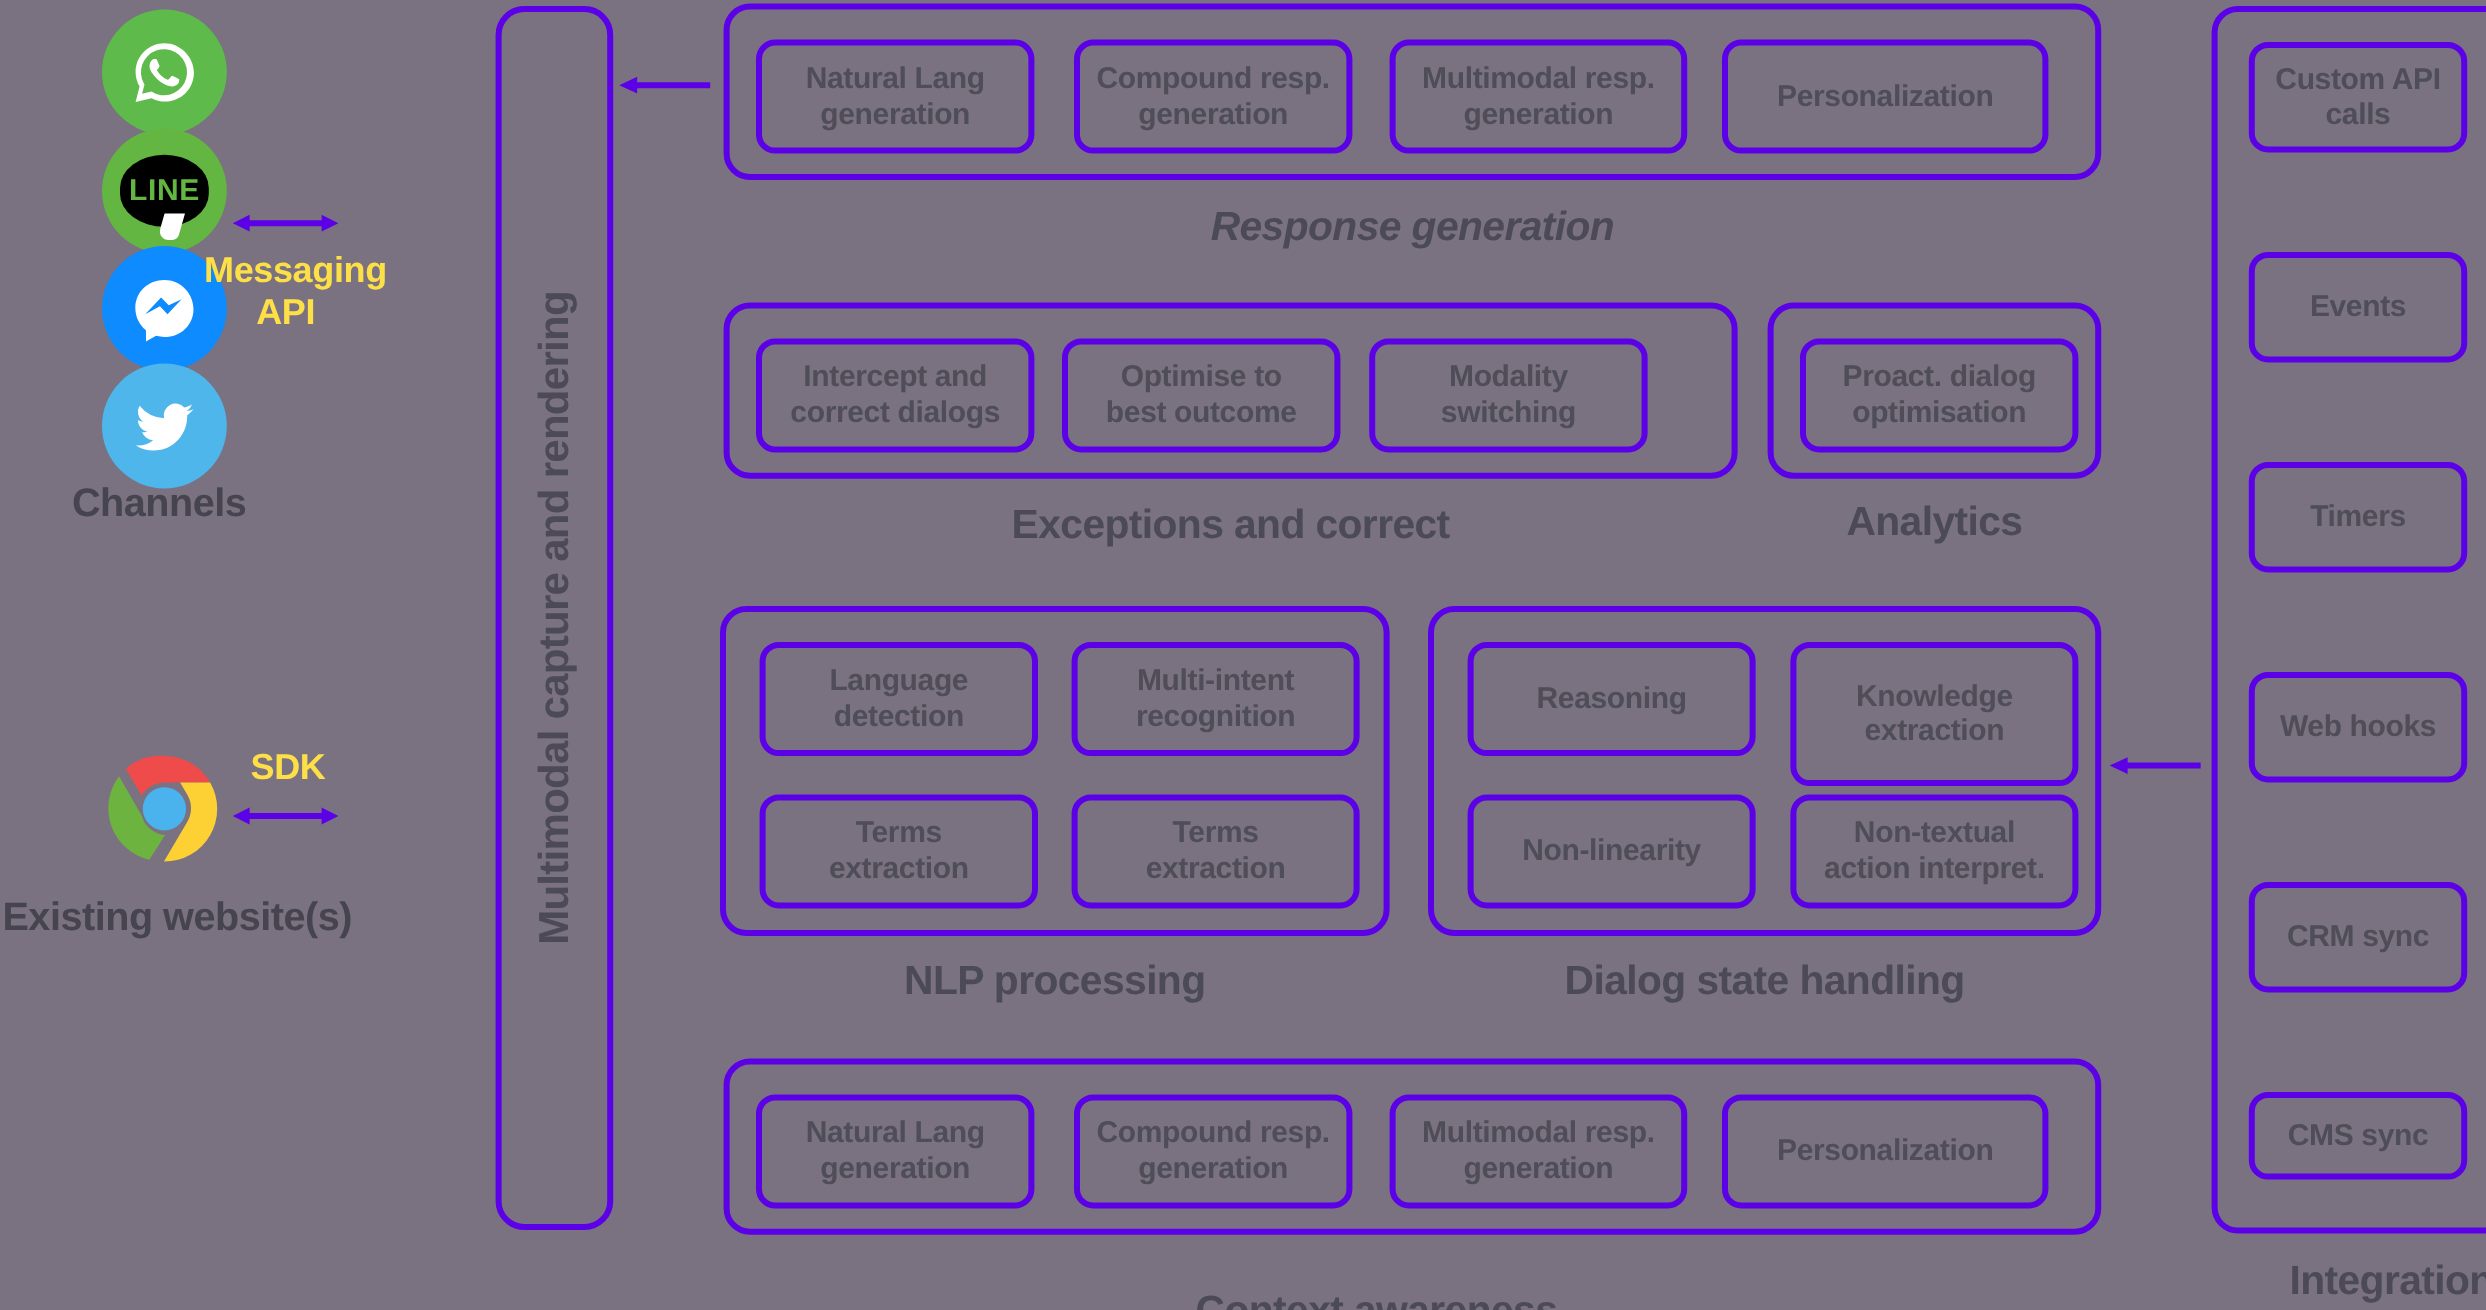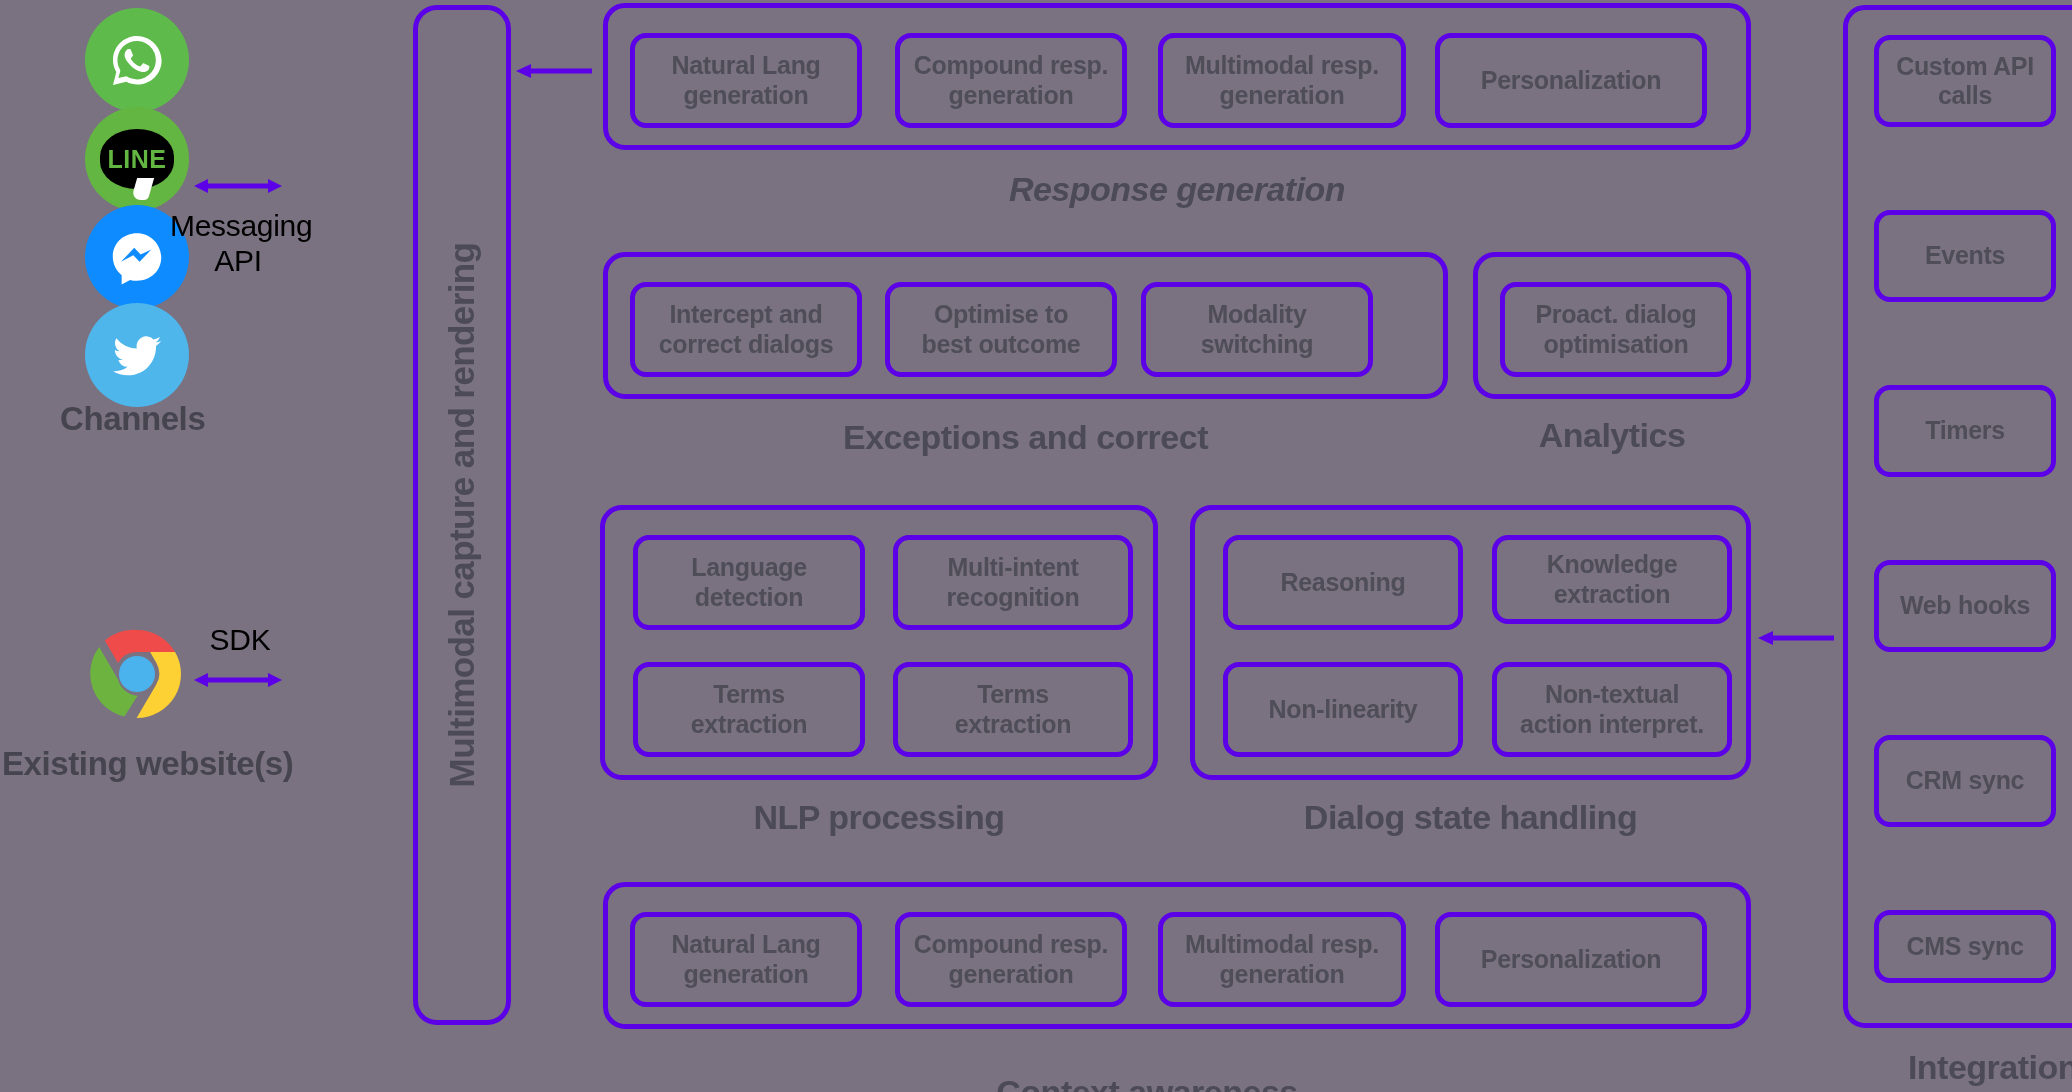--- a/index.html
+++ b/index.html
@@ -97,22 +97,22 @@
   .left-caption {
     position: absolute;
     color: #45444f;
     font-weight: bold;
     font-size: 33px;
     letter-spacing: -0.4px;
     white-space: nowrap;
   }
   .conn-label {
     position: absolute;
-    color: #000000;
-    font-weight: normal;
+    color: #fde047;
+    font-weight: bold;
     font-size: 30px;
     letter-spacing: -0.3px;
     text-align: center;
     line-height: 1.18;
   }
 
   
   .arrow { position: absolute; }
 
   
@@ -292,21 +292,21 @@
         <span>extraction</span>
       </span>
     </div>
   </div>
   <div class="group-label" style="left:600px; top:798px; width:558px;">NLP processing</div>
 
   <div class="group-box" style="left:1190px; top:505px; width:561px; height:275px;padding-left:14px;">
     <div class="card" style="left:28px; top:25px; width:240px; height:95px;">
       <span>Reasoning</span>
     </div>
-    <div class="card" style="left:297px; top:25px; width:240px; height:89px;">
+    <div class="card" style="left:297px; top:25px; width:240px; height:120px;">
       <span>
         <span>Knowledge</span><br>
         <span>extraction</span>
       </span>
     </div>
     <div class="card" style="left:28px; top:152px; width:240px; height:95px;">
       <span>Non-linearity</span>
     </div>
     <div class="card" style="left:297px; top:152px; width:240px; height:95px;">
       <span>

